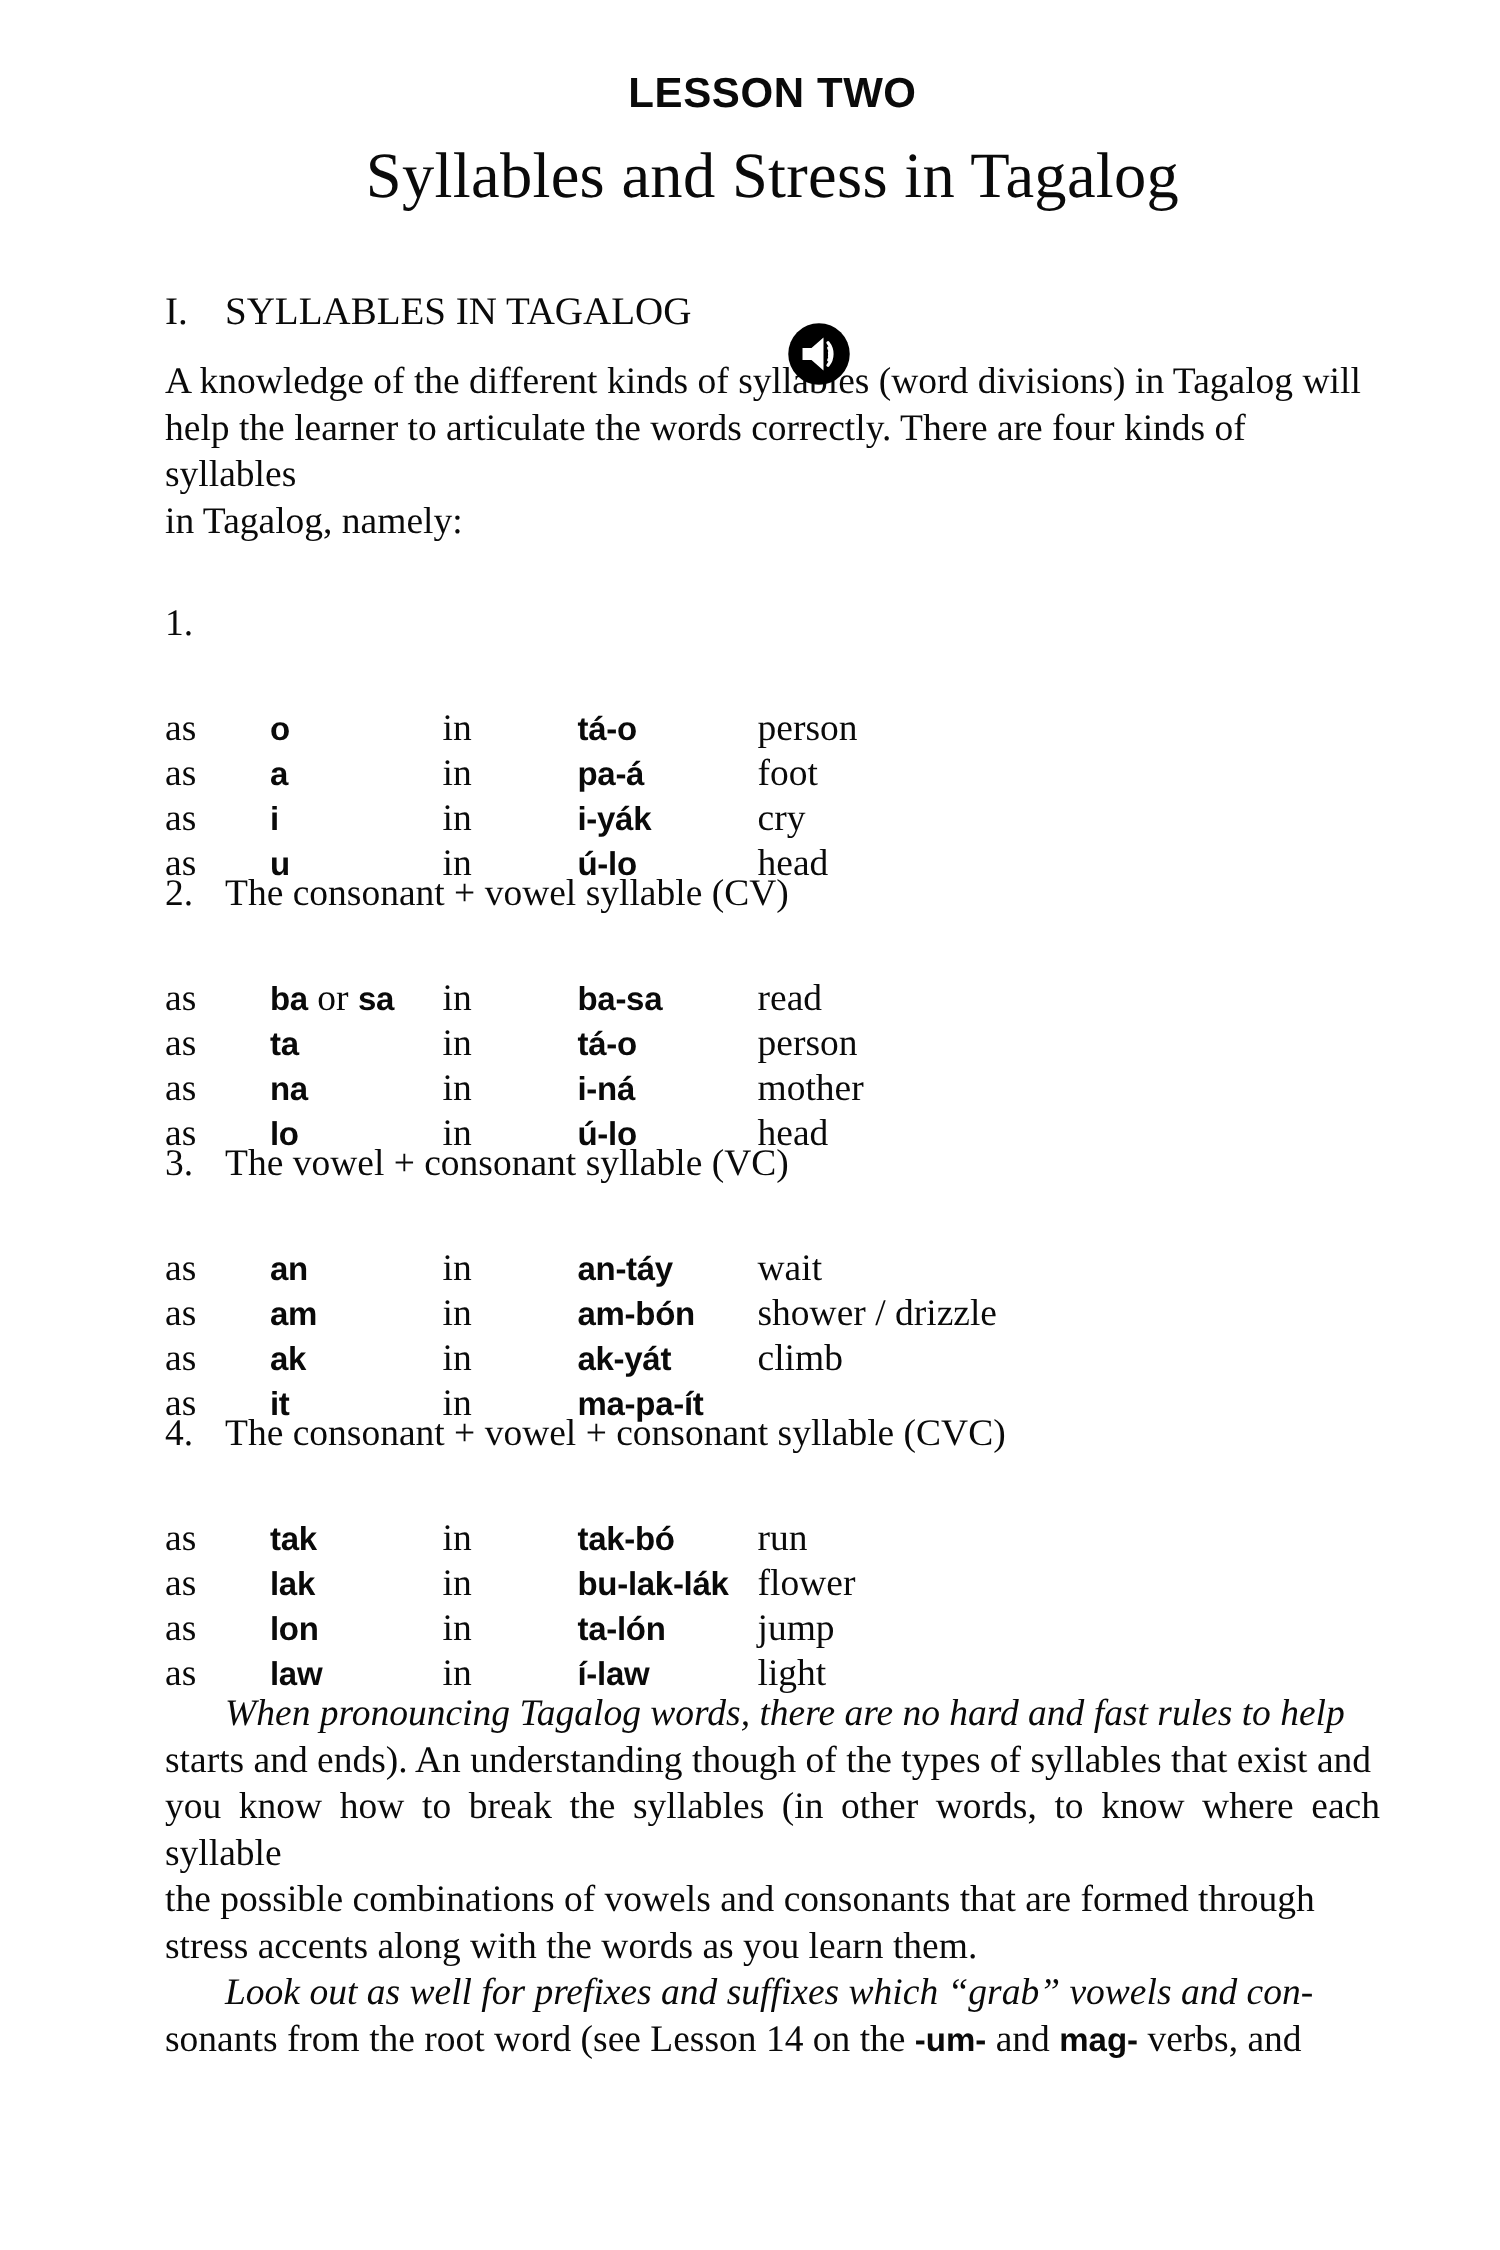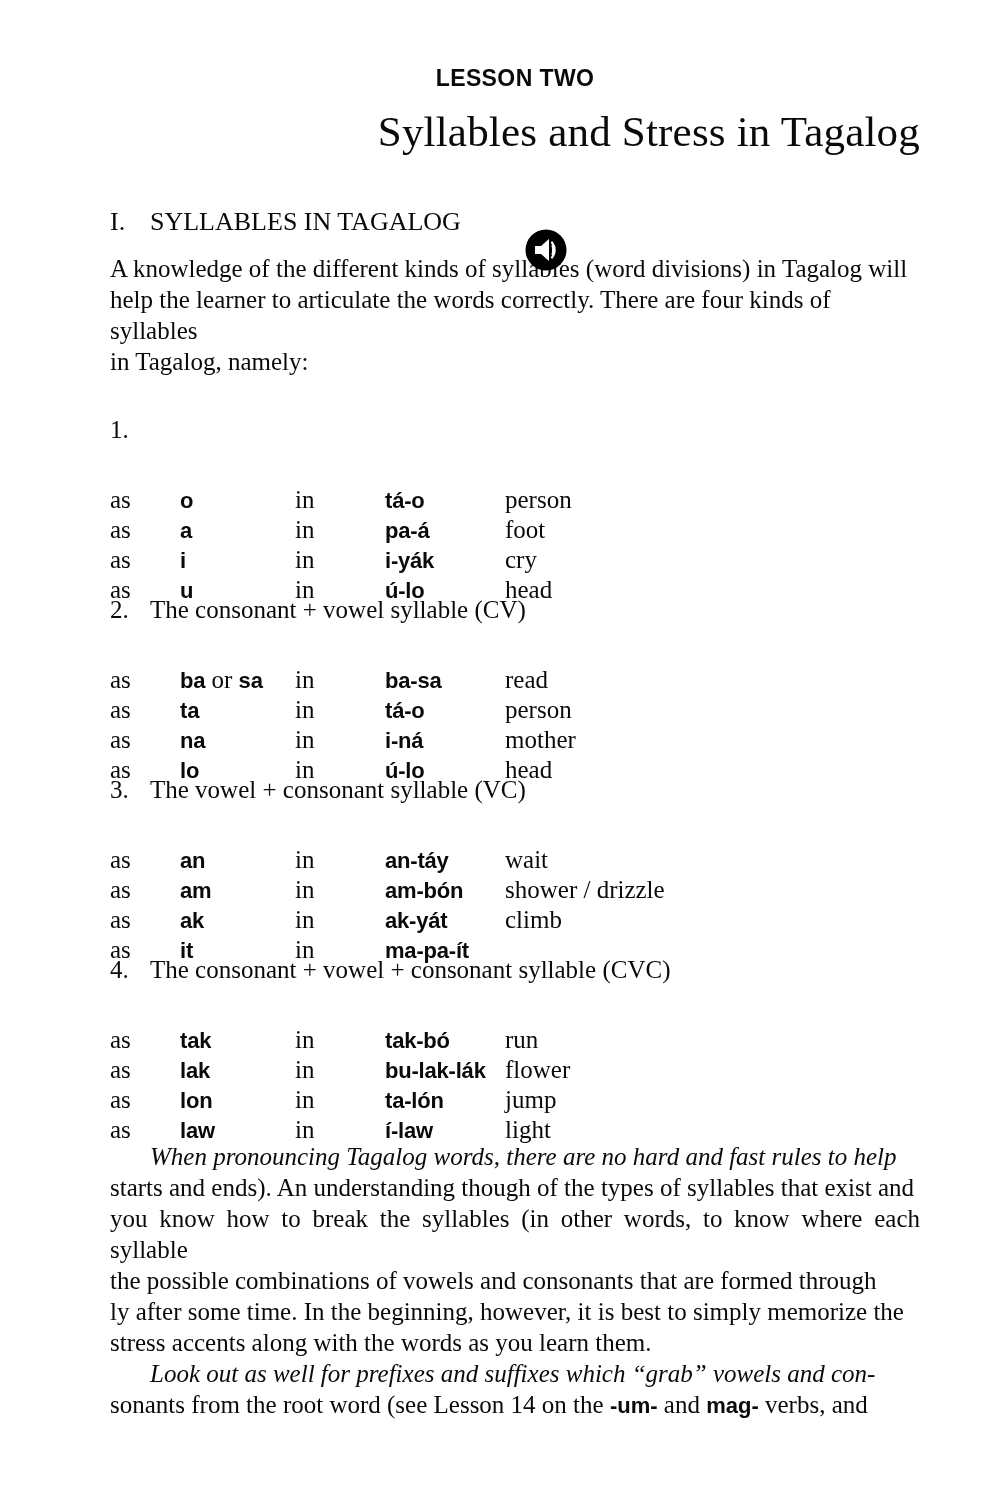--- a/index.html
+++ b/index.html
@@ -26,27 +26,27 @@
     left: 110px;
     top: 0;
     width: 810px;
   }
 
   
   .lesson-label {
     text-align: center;
     font-family: "Liberation Sans", "DejaVu Sans", sans-serif;
     font-weight: bold;
-    font-size: 23px;
+    font-size: 28px;
     letter-spacing: 0.4px;
-    margin-top: 67px;
+    margin-top: 48px;
     line-height: 1.0;
   }
   .lesson-title {
-    text-align: right;
+    text-align: center;
     font-family: "Liberation Serif", "DejaVu Serif", serif;
     font-weight: normal;
     font-size: 43px;
     letter-spacing: 0.2px;
     margin-top: 20px;
     line-height: 1.0;
   }
 
   .section-head {
     margin-top: 48px;
@@ -304,21 +304,20 @@
         <span class="c-word"><span class="bold-sans">í-law</span></span>
         <span class="c-gloss ser-reg">light</span>
       </div>
     </div>
 
     <div class="tail-block">
       <p class="body just first">When pronouncing Tagalog words, there are no hard and fast rules to help</p>
       <p class="body just cont">starts and ends). An understanding though of the types of syllables that exist and</p>
       <p class="body just cont">you know how to break the syllables (in other words, to know where each syllable</p>
       <p class="body just cont">the possible combinations of vowels and consonants that are formed through</p>
-      <p class="body just cont">ly after some time. In the beginning, however, it is best to simply memorize the</p>
       <p class="body cont">stress accents along with the words as you learn them.</p>
 
       <p class="body just first">Look out as well for prefixes and suffixes which “grab” vowels and con-</p>
       <p class="body cont"><span>sonants from the root word (see Lesson 14 on the </span><span class="inline-bold-sans">-um-</span><span> and </span><span class="inline-bold-sans">mag-</span><span> verbs, and</span></p>
     </div>
 
   </div>
 </div>
 
 </body></html>

